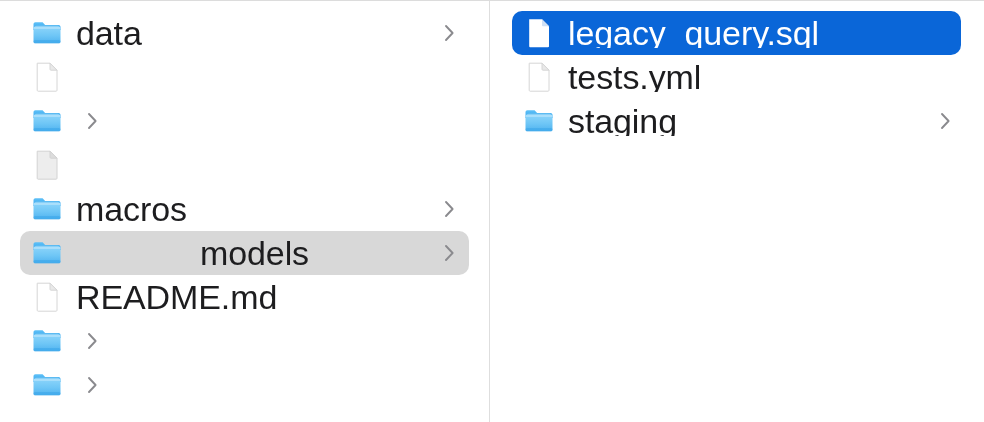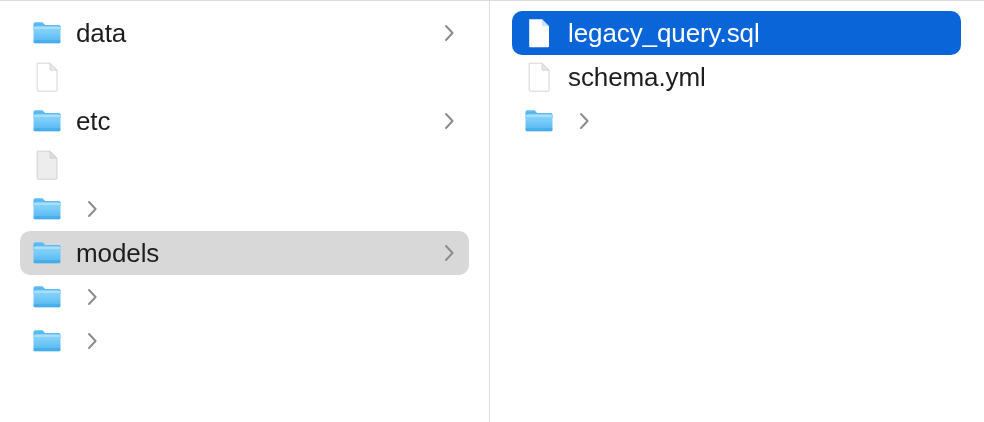--- a/index.html
+++ b/index.html
@@ -48,35 +48,36 @@
   .left .row  { margin: 0 20px 0 20px; padding: 0 12px 0 12px; }
   .right .row { margin: 0 22px 0 22px; padding: 0 8px 0 12px; }
 
   .row.selected-active {
     background: #0a66d8;
     border-radius: 10px;
   }
   .row.selected-inactive {
     background: #d8d8d8;
     border-radius: 10px;
+    text-align: center;
   }
 
   .icon-wrap {
     width: 30px;
     height: 30px;
     flex: 0 0 30px;
     display: flex;
     align-items: center;
     justify-content: center;
     margin-right: 14px;
   }
   .icon-wrap svg { display: block; }
 
   .row-label {
-    font-size: 26px;
+    font-size: 34px;
     line-height: 30px;
     color: #1d1d1f;
     letter-spacing: -0.1px;
     white-space: nowrap;
     overflow: hidden;
     text-overflow: ellipsis;
     flex: 1 1 auto;
   }
   .row.selected-active .row-label { color: #ffffff; }
 
@@ -153,21 +154,20 @@
                 <stop offset="1" stop-color="#4fb2ef"></stop>
               </linearGradient>
             </defs>
             <path d="M1.5 3.2 C1.5 2.1 2.3 1.3 3.4 1.3 L10.6 1.3 L13.1 3.9 L26.6 3.9 C27.7 3.9 28.5 4.7 28.5 5.8 L28.5 9.0 L1.5 9.0 Z" fill="url(#fgBack)"></path>
             <rect x="3.4" y="4.2" width="23.2" height="3.0" rx="1.1" fill="#62bdf2"></rect>
             <path d="M1.5 7.2 C1.5 6.2 2.3 5.4 3.3 5.4 L26.7 5.4 C27.7 5.4 28.5 6.2 28.5 7.2 L28.5 20.4 C28.5 21.5 27.7 22.3 26.6 22.3 L3.4 22.3 C2.3 22.3 1.5 21.5 1.5 20.4 Z" fill="url(#fgFront)"></path>
             <rect x="1.5" y="19.0" width="27" height="3.3" rx="1.6" fill="#3ba6ea" opacity="0.55"></rect>
             <path d="M1.5 7.2 C1.5 6.2 2.3 5.4 3.3 5.4 L26.7 5.4 C27.7 5.4 28.5 6.2 28.5 7.2 L28.5 8.1 L1.5 8.1 Z" fill="#ffffff" opacity="0.28"></path>
           </svg>
         </span>
-        <span class="row-label">etc</span>
         <span class="chevron">
           <svg width="11" height="18" viewBox="0 0 11 18">
             <path d="M2 2 L8.6 9 L2 16" fill="none" stroke="#8a8a8e" stroke-width="1.9" stroke-linecap="round" stroke-linejoin="round"></path>
           </svg>
         </span>
       </div>
       <div class="row">
         <span class="icon-wrap">
           <svg width="24" height="30" viewBox="0 0 24 30">
             <path d="M2.2 1.2 L15.0 1.2 L22.0 8.2 L22.0 28.3 C22.0 28.8 21.6 29.2 21.1 29.2 L3.1 29.2 C2.6 29.2 2.2 28.8 2.2 28.3 Z" fill="#ededed" stroke="#d2d2d2" stroke-width="1"></path>
@@ -194,20 +194,21 @@
                 <stop offset="1" stop-color="#4fb2ef"></stop>
               </linearGradient>
             </defs>
             <path d="M1.5 3.2 C1.5 2.1 2.3 1.3 3.4 1.3 L10.6 1.3 L13.1 3.9 L26.6 3.9 C27.7 3.9 28.5 4.7 28.5 5.8 L28.5 9.0 L1.5 9.0 Z" fill="url(#fgBack)"></path>
             <rect x="3.4" y="4.2" width="23.2" height="3.0" rx="1.1" fill="#62bdf2"></rect>
             <path d="M1.5 7.2 C1.5 6.2 2.3 5.4 3.3 5.4 L26.7 5.4 C27.7 5.4 28.5 6.2 28.5 7.2 L28.5 20.4 C28.5 21.5 27.7 22.3 26.6 22.3 L3.4 22.3 C2.3 22.3 1.5 21.5 1.5 20.4 Z" fill="url(#fgFront)"></path>
             <rect x="1.5" y="19.0" width="27" height="3.3" rx="1.6" fill="#3ba6ea" opacity="0.55"></rect>
             <path d="M1.5 7.2 C1.5 6.2 2.3 5.4 3.3 5.4 L26.7 5.4 C27.7 5.4 28.5 6.2 28.5 7.2 L28.5 8.1 L1.5 8.1 Z" fill="#ffffff" opacity="0.28"></path>
           </svg>
         </span>
+        <span class="row-label">macros</span>
         <span class="chevron">
           <svg width="11" height="18" viewBox="0 0 11 18">
             <path d="M2 2 L8.6 9 L2 16" fill="none" stroke="#8a8a8e" stroke-width="1.9" stroke-linecap="round" stroke-linejoin="round"></path>
           </svg>
         </span>
       </div>
       <div class="row selected-inactive">
         <span class="icon-wrap">
           <svg width="30" height="24" viewBox="0 0 30 24">
             <defs>
@@ -223,20 +224,34 @@
             </defs>
             <path d="M1.5 3.2 C1.5 2.1 2.3 1.3 3.4 1.3 L10.6 1.3 L13.1 3.9 L26.6 3.9 C27.7 3.9 28.5 4.7 28.5 5.8 L28.5 9.0 L1.5 9.0 Z" fill="url(#fgBack)"></path>
             <rect x="3.4" y="4.2" width="23.2" height="3.0" rx="1.1" fill="#62bdf2"></rect>
             <path d="M1.5 7.2 C1.5 6.2 2.3 5.4 3.3 5.4 L26.7 5.4 C27.7 5.4 28.5 6.2 28.5 7.2 L28.5 20.4 C28.5 21.5 27.7 22.3 26.6 22.3 L3.4 22.3 C2.3 22.3 1.5 21.5 1.5 20.4 Z" fill="url(#fgFront)"></path>
             <rect x="1.5" y="19.0" width="27" height="3.3" rx="1.6" fill="#3ba6ea" opacity="0.55"></rect>
             <path d="M1.5 7.2 C1.5 6.2 2.3 5.4 3.3 5.4 L26.7 5.4 C27.7 5.4 28.5 6.2 28.5 7.2 L28.5 8.1 L1.5 8.1 Z" fill="#ffffff" opacity="0.28"></path>
           </svg>
         </span>
         <span class="row-label">models</span>
         <span class="chevron">
+          <svg width="11" height="18" viewBox="0 0 11 18">
+            <path d="M2 2 L8.6 9 L2 16" fill="none" stroke="#8a8a8e" stroke-width="1.9" stroke-linecap="round" stroke-linejoin="round"></path>
+          </svg>
+        </span>
+      </div>
+      <div class="row">
+        <span class="icon-wrap">
+          <svg width="24" height="30" viewBox="0 0 24 30">
+            <path d="M2.2 1.2 L15.0 1.2 L22.0 8.2 L22.0 28.3 C22.0 28.8 21.6 29.2 21.1 29.2 L3.1 29.2 C2.6 29.2 2.2 28.8 2.2 28.3 Z" fill="#ffffff" stroke="#d6d6d6" stroke-width="1"></path>
+            <path d="M15.0 1.2 L22.0 8.2 L15.9 8.2 C15.4 8.2 15.0 7.8 15.0 7.3 Z" fill="#e9e9e9" stroke="#d6d6d6" stroke-width="1" stroke-linejoin="round"></path>
+          </svg>
+        </span>
+        <span class="row-label">README.md</span>
+        <span class="chevron hidden">
           <svg width="11" height="18" viewBox="0 0 11 18">
             <path d="M2 2 L8.6 9 L2 16" fill="none" stroke="#8a8a8e" stroke-width="1.9" stroke-linecap="round" stroke-linejoin="round"></path>
           </svg>
         </span>
       </div>
       <div class="row">
         <span class="icon-wrap">
           <svg width="30" height="24" viewBox="0 0 30 24">
             <defs>
               <linearGradient id="fgBack" x1="0" y1="0" x2="0" y2="1">
@@ -305,48 +320,49 @@
           </svg>
         </span>
       </div>
       <div class="row">
         <span class="icon-wrap">
           <svg width="24" height="30" viewBox="0 0 24 30">
             <path d="M2.2 1.2 L15.0 1.2 L22.0 8.2 L22.0 28.3 C22.0 28.8 21.6 29.2 21.1 29.2 L3.1 29.2 C2.6 29.2 2.2 28.8 2.2 28.3 Z" fill="#ffffff" stroke="#d6d6d6" stroke-width="1"></path>
             <path d="M15.0 1.2 L22.0 8.2 L15.9 8.2 C15.4 8.2 15.0 7.8 15.0 7.3 Z" fill="#e9e9e9" stroke="#d6d6d6" stroke-width="1" stroke-linejoin="round"></path>
           </svg>
         </span>
-        <span class="row-label">schema.yml</span>
-        <span class="chevron hidden">
-          <svg width="11" height="18" viewBox="0 0 11 18">
-            <path d="M2 2 L8.6 9 L2 16" fill="none" stroke="#8a8a8e" stroke-width="1.9" stroke-linecap="round" stroke-linejoin="round"></path>
-          </svg>
-        </span>
-      </div>
-      <div class="row">
-        <span class="icon-wrap">
-          <svg width="30" height="24" viewBox="0 0 30 24">
-            <defs>
-              <linearGradient id="fgBack" x1="0" y1="0" x2="0" y2="1">
-                <stop offset="0" stop-color="#5ec0f7"></stop>
-                <stop offset="1" stop-color="#36a5ee"></stop>
-              </linearGradient>
-              <linearGradient id="fgFront" x1="0" y1="0" x2="0" y2="1">
-                <stop offset="0" stop-color="#8ed5fb"></stop>
-                <stop offset="0.55" stop-color="#6ec6f6"></stop>
-                <stop offset="1" stop-color="#4fb2ef"></stop>
-              </linearGradient>
-            </defs>
-            <path d="M1.5 3.2 C1.5 2.1 2.3 1.3 3.4 1.3 L10.6 1.3 L13.1 3.9 L26.6 3.9 C27.7 3.9 28.5 4.7 28.5 5.8 L28.5 9.0 L1.5 9.0 Z" fill="url(#fgBack)"></path>
-            <rect x="3.4" y="4.2" width="23.2" height="3.0" rx="1.1" fill="#62bdf2"></rect>
-            <path d="M1.5 7.2 C1.5 6.2 2.3 5.4 3.3 5.4 L26.7 5.4 C27.7 5.4 28.5 6.2 28.5 7.2 L28.5 20.4 C28.5 21.5 27.7 22.3 26.6 22.3 L3.4 22.3 C2.3 22.3 1.5 21.5 1.5 20.4 Z" fill="url(#fgFront)"></path>
-            <rect x="1.5" y="19.0" width="27" height="3.3" rx="1.6" fill="#3ba6ea" opacity="0.55"></rect>
-            <path d="M1.5 7.2 C1.5 6.2 2.3 5.4 3.3 5.4 L26.7 5.4 C27.7 5.4 28.5 6.2 28.5 7.2 L28.5 8.1 L1.5 8.1 Z" fill="#ffffff" opacity="0.28"></path>
-          </svg>
-        </span>
+        <span class="row-label">tests.yml</span>
+        <span class="chevron hidden">
+          <svg width="11" height="18" viewBox="0 0 11 18">
+            <path d="M2 2 L8.6 9 L2 16" fill="none" stroke="#8a8a8e" stroke-width="1.9" stroke-linecap="round" stroke-linejoin="round"></path>
+          </svg>
+        </span>
+      </div>
+      <div class="row">
+        <span class="icon-wrap">
+          <svg width="30" height="24" viewBox="0 0 30 24">
+            <defs>
+              <linearGradient id="fgBack" x1="0" y1="0" x2="0" y2="1">
+                <stop offset="0" stop-color="#5ec0f7"></stop>
+                <stop offset="1" stop-color="#36a5ee"></stop>
+              </linearGradient>
+              <linearGradient id="fgFront" x1="0" y1="0" x2="0" y2="1">
+                <stop offset="0" stop-color="#8ed5fb"></stop>
+                <stop offset="0.55" stop-color="#6ec6f6"></stop>
+                <stop offset="1" stop-color="#4fb2ef"></stop>
+              </linearGradient>
+            </defs>
+            <path d="M1.5 3.2 C1.5 2.1 2.3 1.3 3.4 1.3 L10.6 1.3 L13.1 3.9 L26.6 3.9 C27.7 3.9 28.5 4.7 28.5 5.8 L28.5 9.0 L1.5 9.0 Z" fill="url(#fgBack)"></path>
+            <rect x="3.4" y="4.2" width="23.2" height="3.0" rx="1.1" fill="#62bdf2"></rect>
+            <path d="M1.5 7.2 C1.5 6.2 2.3 5.4 3.3 5.4 L26.7 5.4 C27.7 5.4 28.5 6.2 28.5 7.2 L28.5 20.4 C28.5 21.5 27.7 22.3 26.6 22.3 L3.4 22.3 C2.3 22.3 1.5 21.5 1.5 20.4 Z" fill="url(#fgFront)"></path>
+            <rect x="1.5" y="19.0" width="27" height="3.3" rx="1.6" fill="#3ba6ea" opacity="0.55"></rect>
+            <path d="M1.5 7.2 C1.5 6.2 2.3 5.4 3.3 5.4 L26.7 5.4 C27.7 5.4 28.5 6.2 28.5 7.2 L28.5 8.1 L1.5 8.1 Z" fill="#ffffff" opacity="0.28"></path>
+          </svg>
+        </span>
+        <span class="row-label">staging</span>
         <span class="chevron">
           <svg width="11" height="18" viewBox="0 0 11 18">
             <path d="M2 2 L8.6 9 L2 16" fill="none" stroke="#8a8a8e" stroke-width="1.9" stroke-linecap="round" stroke-linejoin="round"></path>
           </svg>
         </span>
       </div>
     </div>
 
 </div>
 

